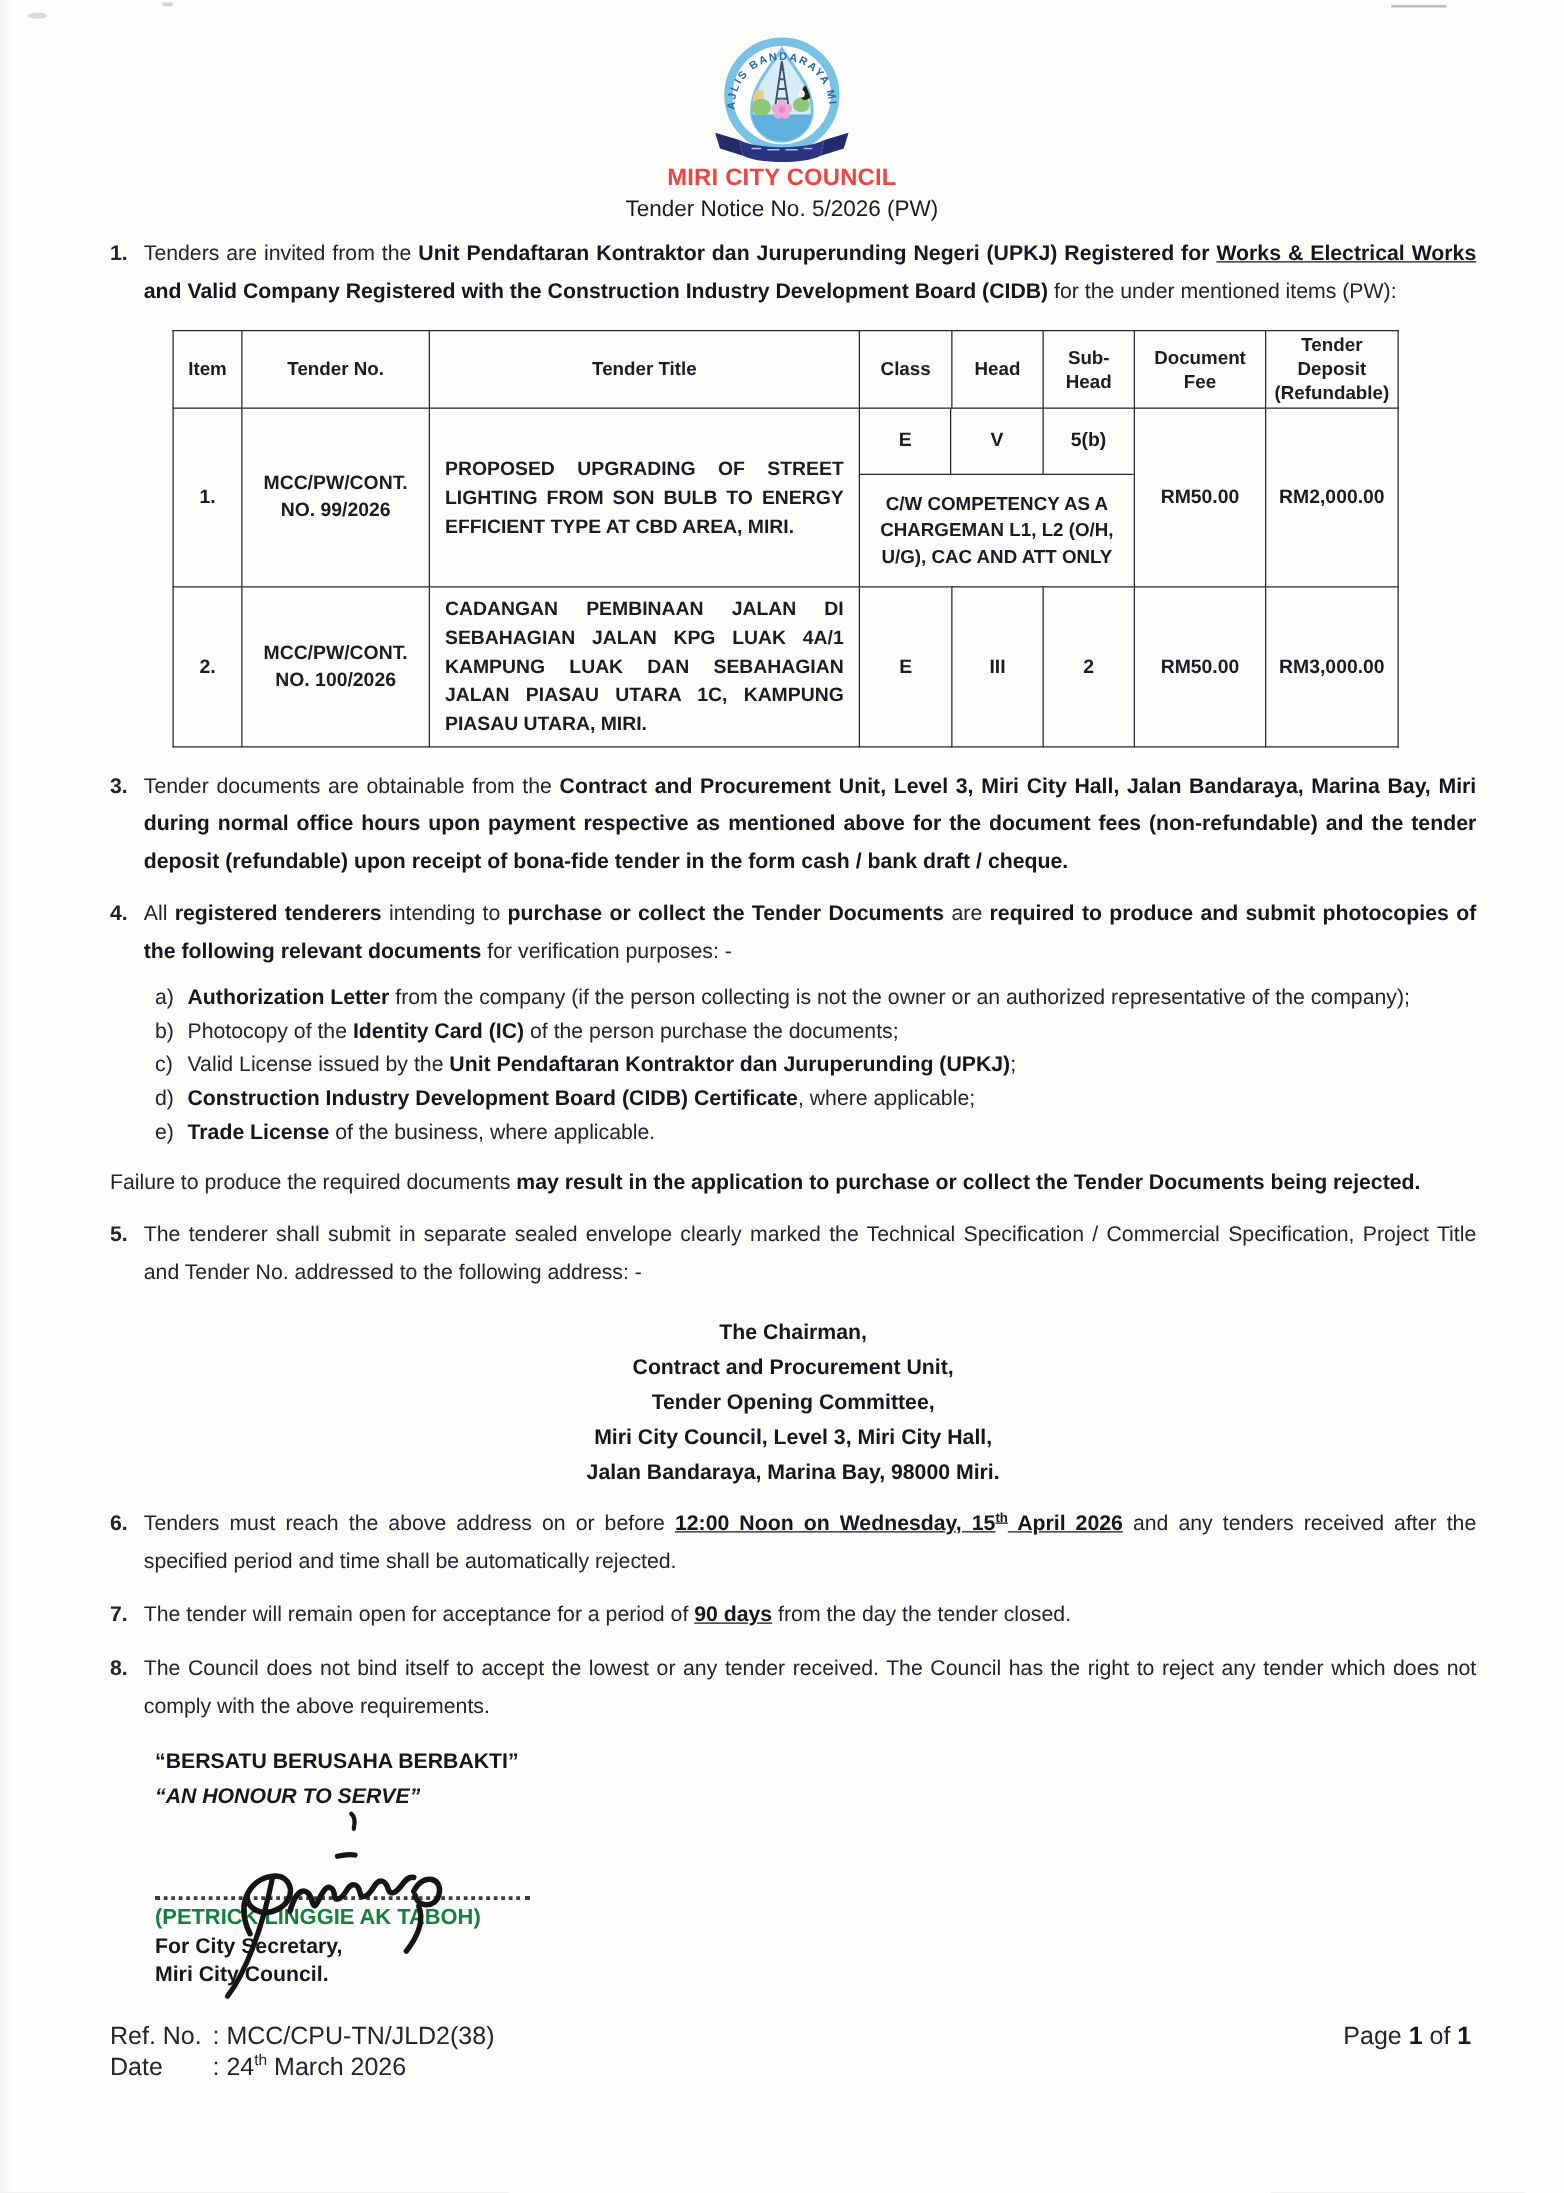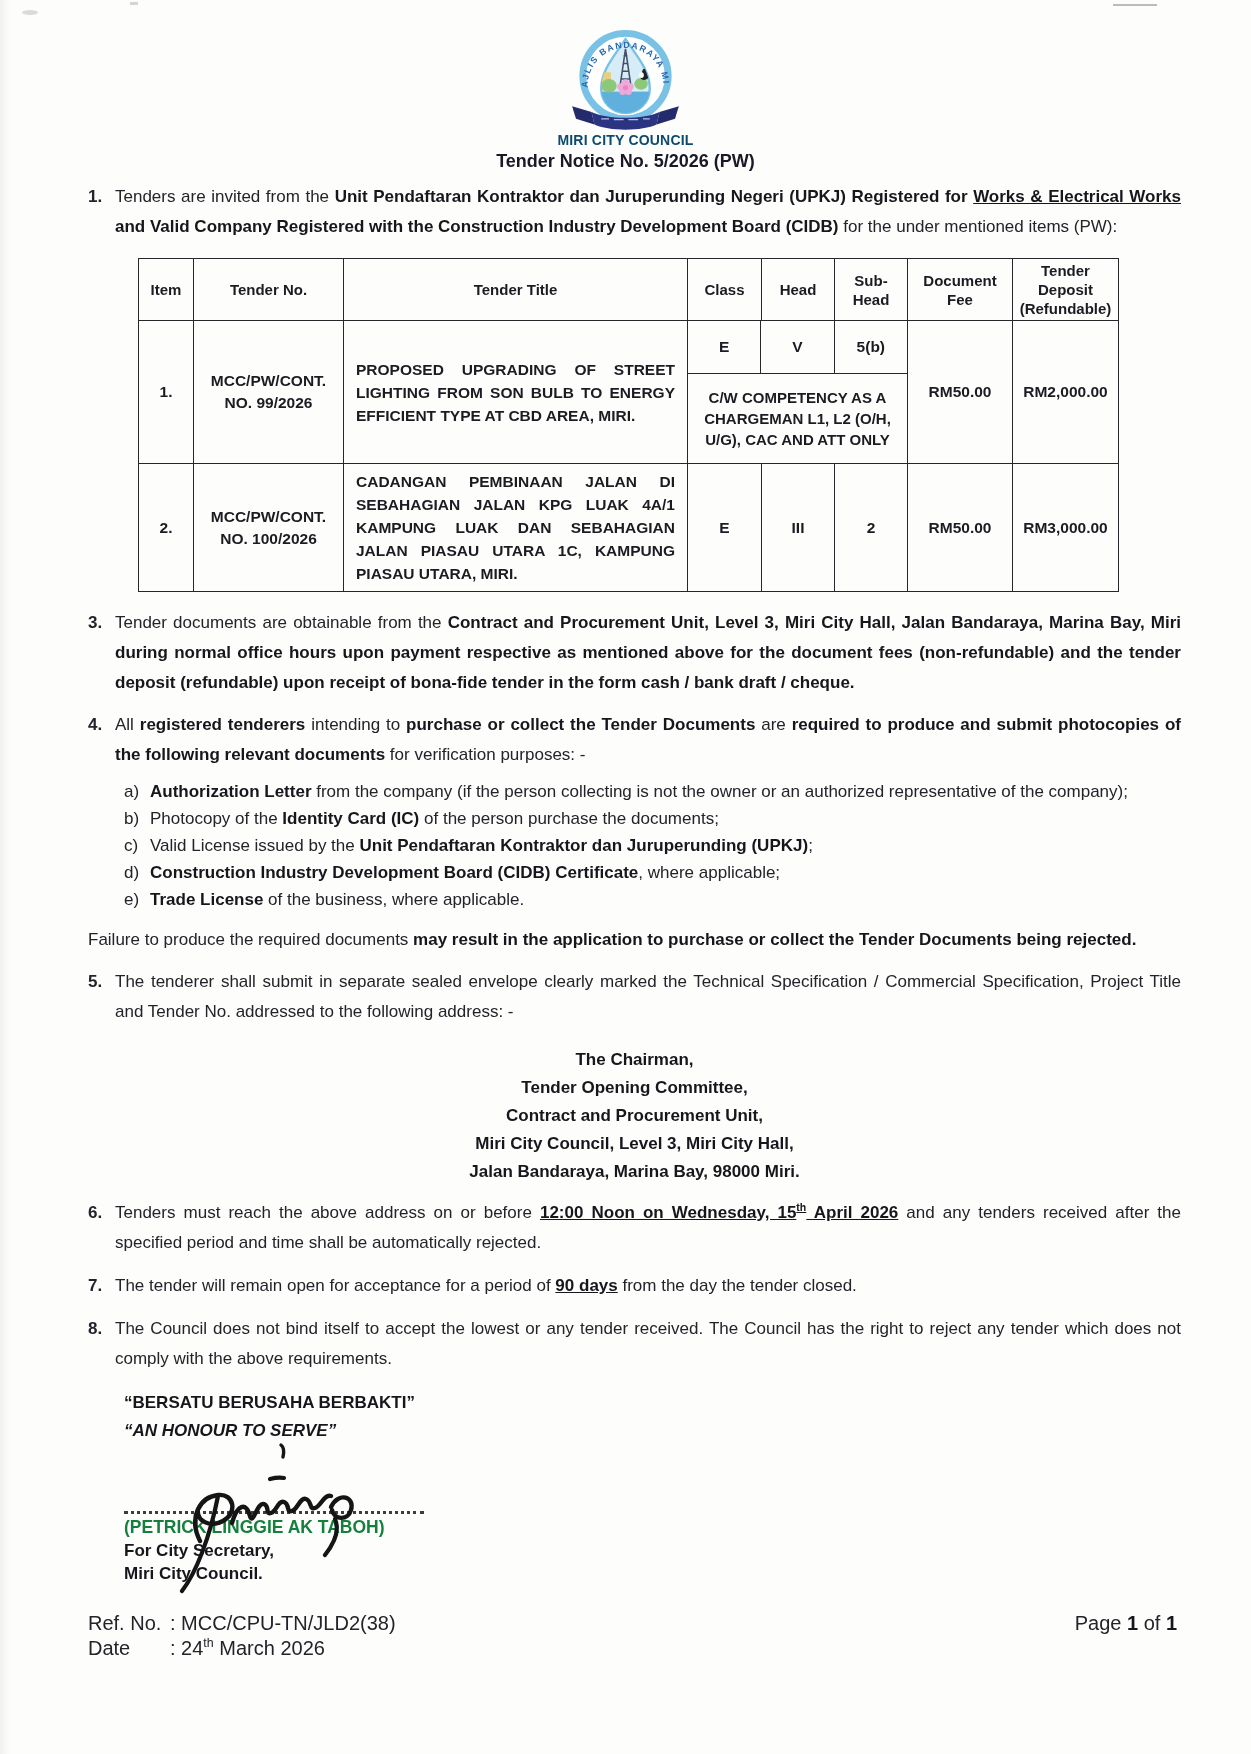--- a/index.html
+++ b/index.html
@@ -15,22 +15,22 @@
   }
   
   .artifact{position:absolute;background:#b9bdc2;}
   .artifact-tr{top:4px;left:1113px;width:44px;height:2px;}
   .artifact-tl{top:10px;left:22px;width:16px;height:5px;background:#d8dadc;border-radius:50%;}
   .artifact-t2{top:2px;left:130px;width:8px;height:3px;background:#d2d4d8;}
   .edge-shade{position:absolute;top:0;left:0;width:10px;height:100%;background:linear-gradient(to right,rgba(0,0,0,.05),rgba(0,0,0,0));}
 
   header.doc-head{text-align:center;padding-top:26px;}
   .logo-wrap{line-height:0;}
-  .org-name{font-size:14px;font-weight:700;color:#0c4a6e;letter-spacing:.2px;margin-top:2px;}
-  .notice-no{font-size:18px;font-weight:700;color:#191927;margin-top:3px;}
+  .org-name{font-size:19px;font-weight:700;color:#ef4444;letter-spacing:.2px;margin-top:2px;}
+  .notice-no{font-size:18px;font-weight:400;color:#191927;margin-top:3px;}
 
   .content{padding:0 70px 0 88px;font-size:17px;line-height:30px;}
 
   .np{display:flex;}
   .np .n{flex:none;width:27px;font-weight:700;}
   .np .t{flex:1;text-align:justify;}
   .b{font-weight:700;color:#16161c;}
   .u{text-decoration:underline;}
   sup{font-size:.62em;line-height:0;vertical-align:super;}
 
@@ -242,22 +242,22 @@
 
     <div class="plain-note" style=""><span>Failure to produce the required documents </span><span class="b">may result in the application to purchase or collect the Tender Documents being rejected.</span></div>
 
     <div class="np mt-p5">
       <span class="n">5.</span>
       <div class="t"><span>The tenderer shall submit in separate sealed envelope clearly marked the Technical Specification / Commercial Specification, Project Title and Tender No. addressed to the following address: -</span></div>
     </div>
 
     <div class="address">
       <div>The Chairman,</div>
+      <div>Contract and Procurement Unit,</div>
       <div>Tender Opening Committee,</div>
-      <div>Contract and Procurement Unit,</div>
       <div>Miri City Council, Level 3, Miri City Hall,</div>
       <div>Jalan Bandaraya, Marina Bay, 98000 Miri.</div>
     </div>
 
     <div class="np mt-p6">
       <span class="n">6.</span>
       <div class="t"><span>Tenders must reach the above address on or before </span><span class="b u">12:00 Noon on Wednesday, 15</span><sup class="b u">th</sup><span class="b u"> April 2026</span><span> and any tenders received after the specified period and time shall be automatically rejected.</span></div>
     </div>
 
     <div class="np mt-p7">

